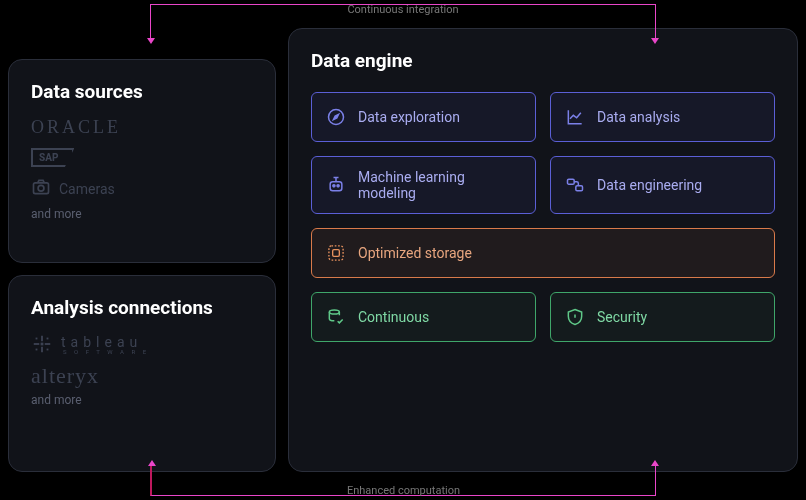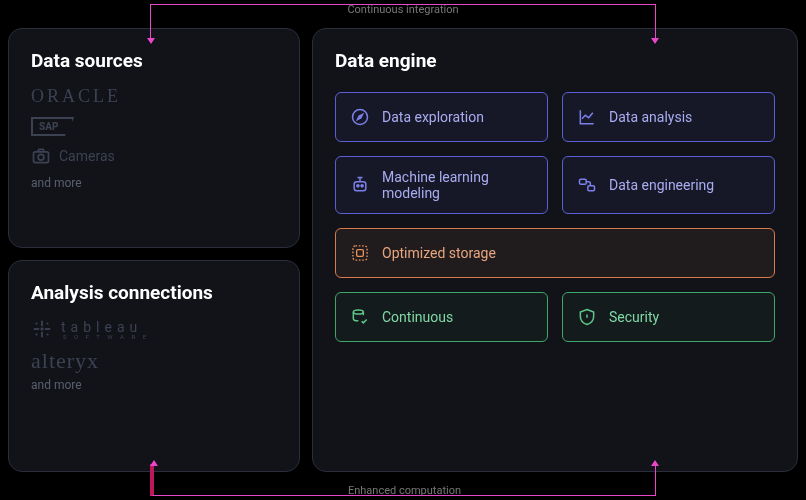--- a/index.html
+++ b/index.html
@@ -52,21 +52,21 @@
     color: #777;
     padding: 0 6px;
   }
   .connector-bottom {
     position: absolute;
     bottom: 4px;
     left: 150px;
     right: 150px;
     height: 32px;
     border-bottom: 1px solid #e946c9;
-    border-left: 4px solid #be185d;
+    border-left: 2px solid #be185d;
     border-right: 1px solid #e946c9;
     z-index: 1;
   }
   .connector-bottom::before {
     content: '';
     position: absolute;
     top: -4px;
     left: -4px;
     width: 0; height: 0;
     border-left: 4px solid transparent;
@@ -95,44 +95,45 @@
   .layout {
     position: absolute;
     top: 28px;
     left: 8px;
     right: 8px;
     bottom: 28px;
     display: flex;
     gap: 12px;
   }
   .left-col {
-    width: 292px;
+    width: 268px;
     display: flex;
     flex-direction: column;
     gap: 12px;
+    margin-top: 31px;
   }
   .right-col {
     flex: 1;
   }
   .card {
     background: #111319;
     border: 1px solid #2a2e3a;
     border-radius: 14px;
     padding: 20px 22px;
     position: relative;
   }
   .card-title {
     font-size: 19px;
     font-weight: 700;
     color: #fff;
     margin-bottom: 14px;
   }
   .src-item {
     display: flex;
-    align-items: center;
+    align-items: flex-end;
     gap: 8px;
     color: #3c4252;
     margin-bottom: 10px;
     font-size: 14px;
   }
   .oracle-logo {
     font-family: Georgia, serif;
     letter-spacing: 3px;
     font-size: 18px;
     color: #3c4252;

